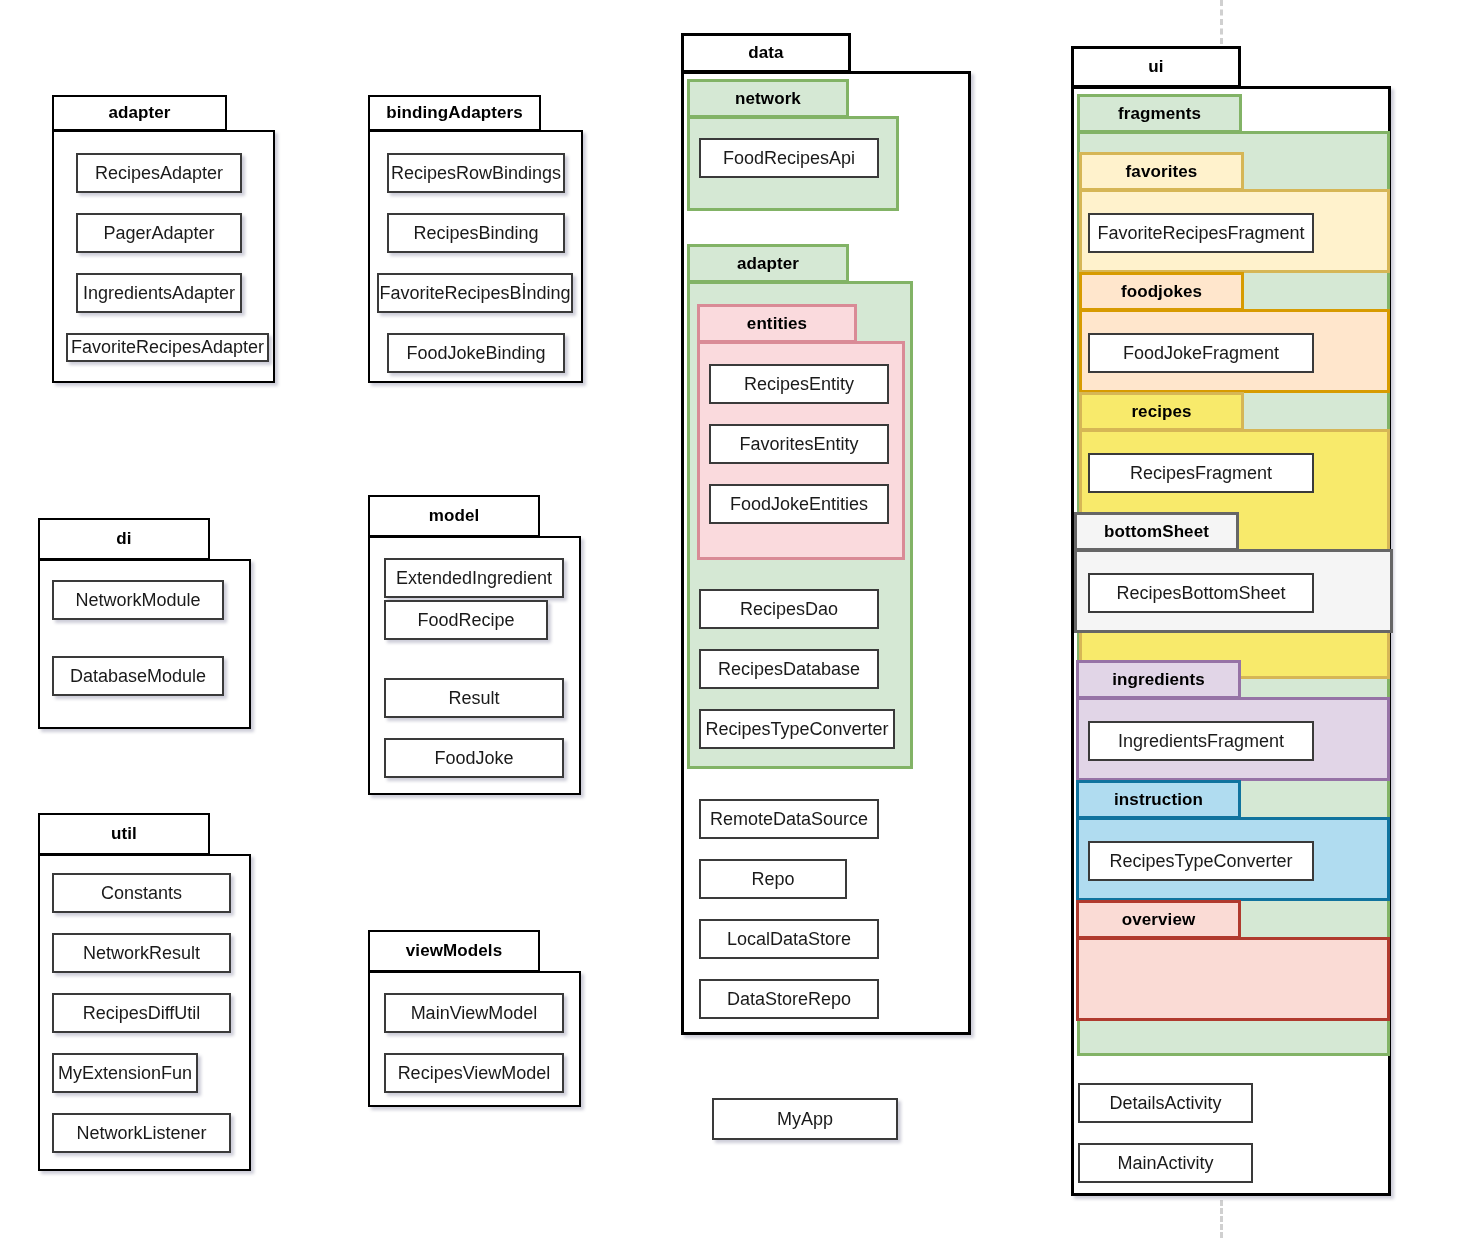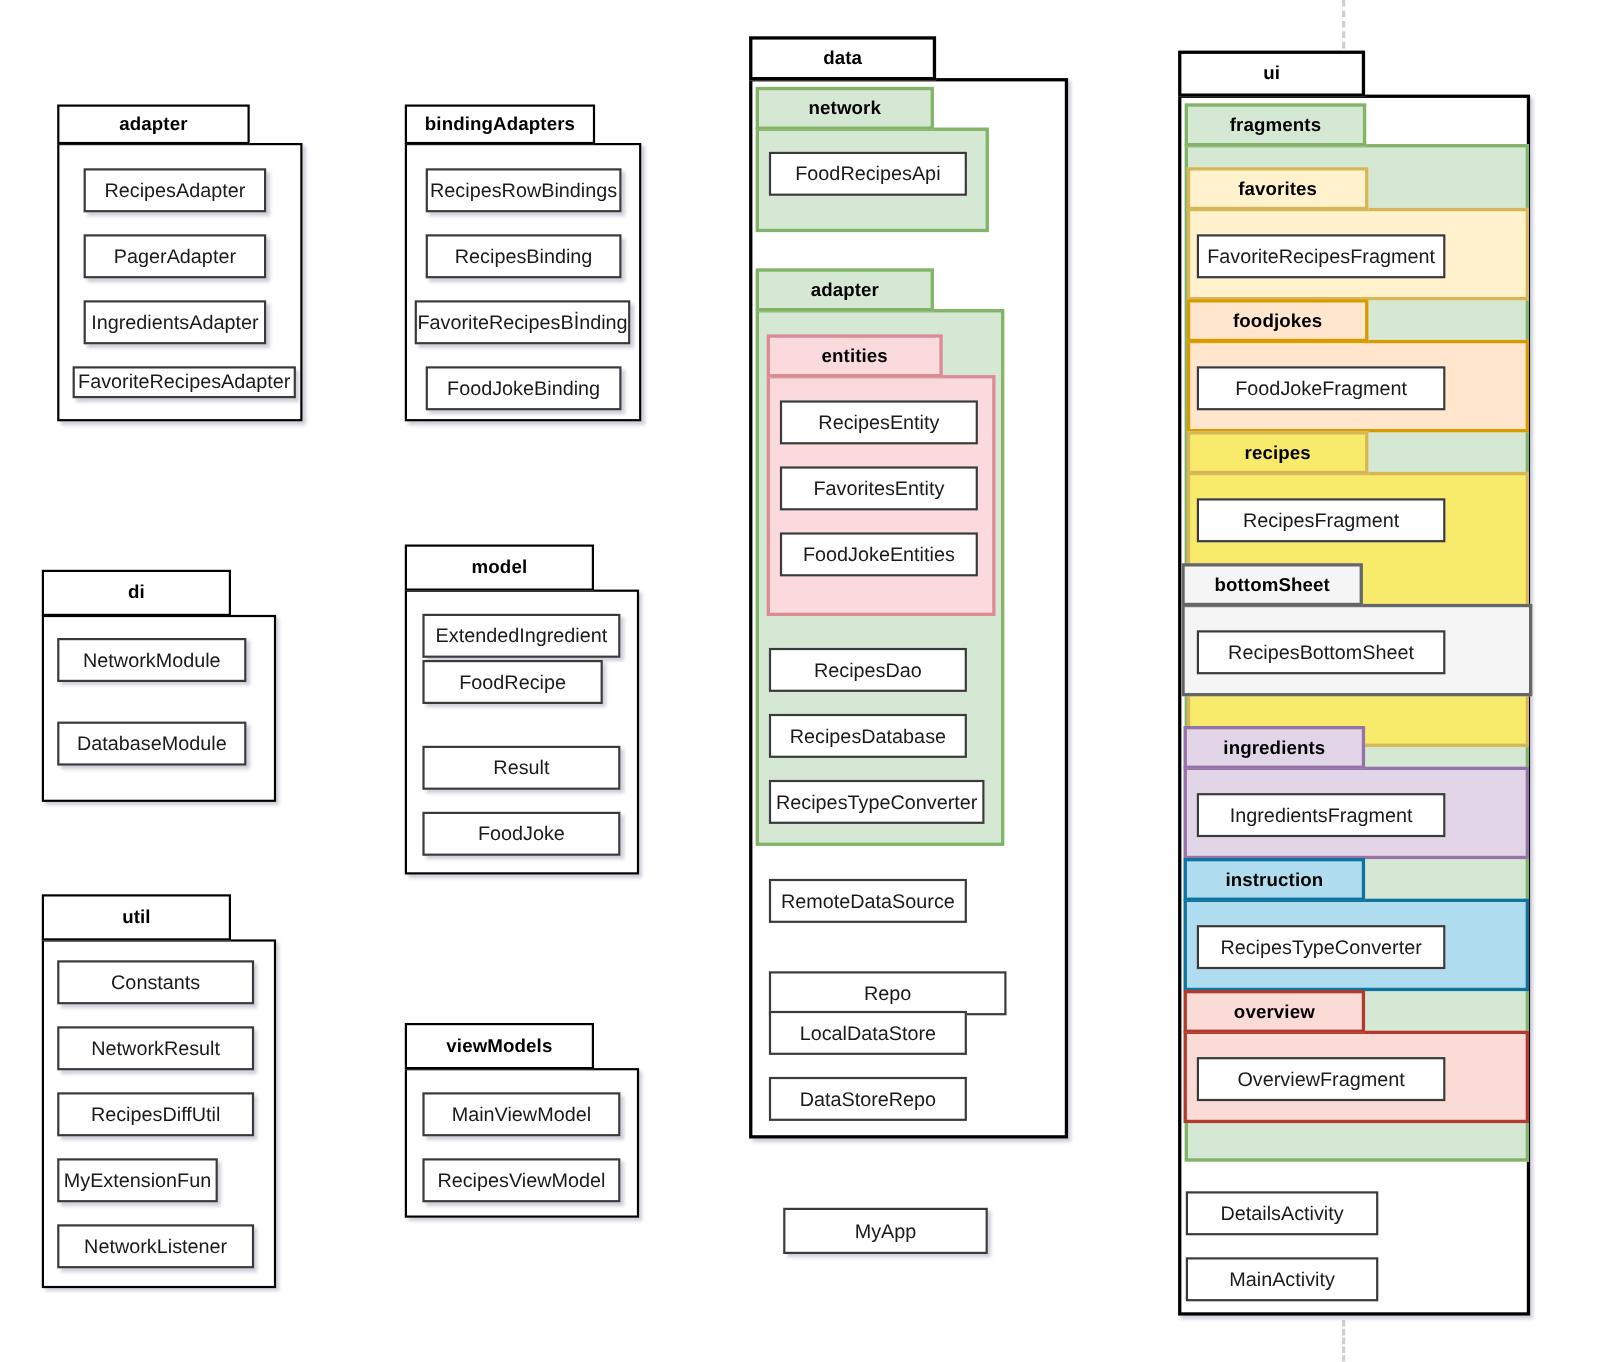--- a/index.html
+++ b/index.html
@@ -213,21 +213,21 @@
   <div class="cls" style="left:699px;top:649px;width:180px;height:40px;">
     <span>RecipesDatabase</span>
   </div>
   <div class="cls" style="left:699px;top:709px;width:196px;height:40px;">
     <span>RecipesTypeConverter</span>
   </div>
 
   <div class="cls" style="left:699px;top:799px;width:180px;height:40px;">
     <span>RemoteDataSource</span>
   </div>
-  <div class="cls" style="left:699px;top:859px;width:216px;height:40px;margin-top:24px;">
+  <div class="cls" style="left:699px;top:859px;width:148px;height:40px;">
     <span>Repo</span>
   </div>
   <div class="cls" style="left:699px;top:919px;width:180px;height:40px;">
     <span>LocalDataStore</span>
   </div>
   <div class="cls" style="left:699px;top:979px;width:180px;height:40px;">
     <span>DataStoreRepo</span>
   </div>
 
   <div class="cls shadow" style="left:712px;top:1098px;width:186px;height:42px;">
@@ -289,23 +289,20 @@
   </div>
   <div class="pkg-body f-blue" style="left:1076px;top:817px;width:314px;height:84px;z-index:3;"></div>
   <div class="cls" style="left:1088px;top:841px;width:226px;height:40px;">
     <span>RecipesTypeConverter</span>
   </div>
 
   <div class="pkg-tab f-red" style="left:1076px;top:900px;width:165px;height:39px;z-index:5;">
     <span>overview</span>
   </div>
   <div class="pkg-body f-red" style="left:1076px;top:937px;width:314px;height:84px;z-index:3;"></div>
-  <div class="cls" style="left:1088px;top:961px;width:226px;height:40px;">
-    <span>OverviewFragment</span>
-  </div>
 
   <div class="cls" style="left:1078px;top:1083px;width:175px;height:40px;">
     <span>DetailsActivity</span>
   </div>
   <div class="cls" style="left:1078px;top:1143px;width:175px;height:40px;">
     <span>MainActivity</span>
   </div>
 
 </div>
 

